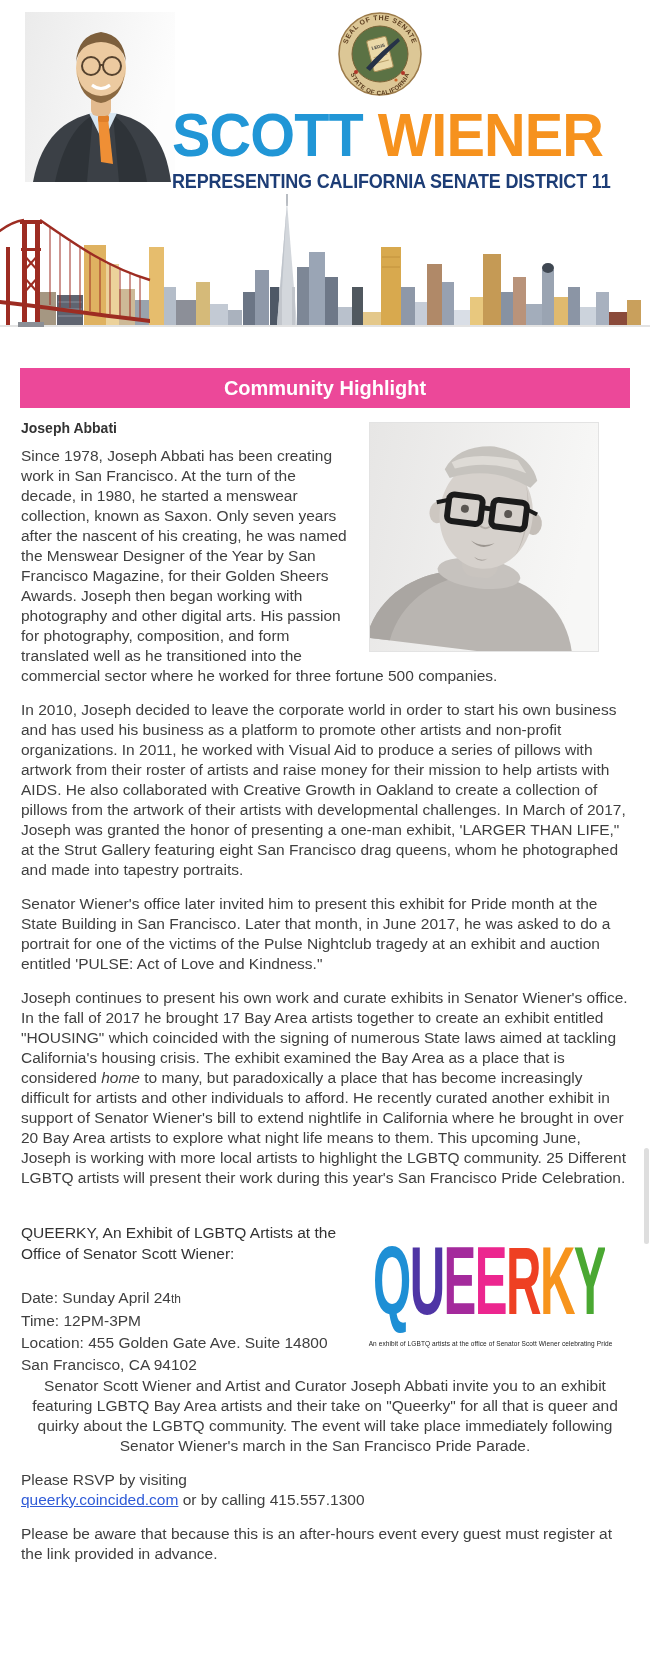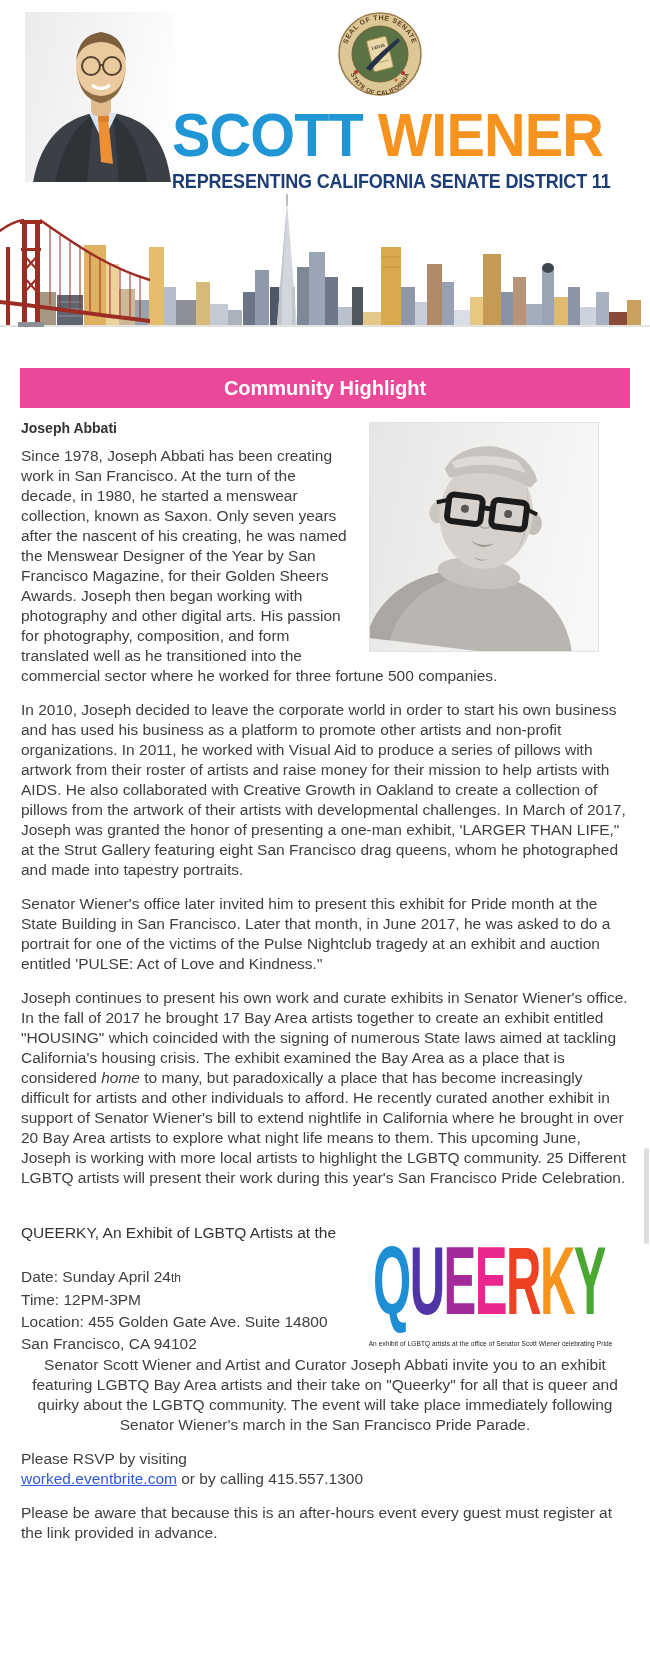--- a/index.html
+++ b/index.html
@@ -275,31 +275,32 @@
 
   <div class="event">
 
     <svg class="queerky-logo-svg" width="232" height="92" viewBox="0 0 232 92">
       <text x="0" y="72" textLength="232" lengthAdjust="spacingAndGlyphs" font-family="&quot;Liberation Sans&quot;,&quot;DejaVu Sans&quot;,sans-serif" font-weight="bold" font-size="96" letter-spacing="-3"><tspan fill="#1e8fd5">Q</tspan><tspan fill="#4f35a5">U</tspan><tspan fill="#a42a9c">E</tspan><tspan fill="#ec268f">E</tspan><tspan fill="#ee4023">R</tspan><tspan fill="#f7941d">K</tspan><tspan fill="#4aa832">Y</tspan></text>
     </svg>
     <div class="queerky-tagline">An exhibit of LGBTQ artists at the office of Senator Scott Wiener celebrating Pride</div>
 
     <div class="event-heading">
       <div>QUEERKY, An Exhibit of LGBTQ Artists at the</div>
+      <div>Office of Senator Scott Wiener:</div>
     </div>
 
     <div class="date-block">
       <div><span>Date: Sunday April 24</span><span class="ord">th</span></div>
       <div>Time: 12PM-3PM</div>
       <div>Location: 455 Golden Gate Ave. Suite 14800</div>
       <div>San Francisco, CA 94102</div>
     </div>
 
     <p class="invite">Senator Scott Wiener and Artist and Curator Joseph Abbati invite you to an exhibit featuring LGBTQ Bay Area artists and their take on "Queerky" for all that is queer and quirky about the LGBTQ community. The event will take place immediately following Senator Wiener's march in the San Francisco Pride Parade.</p>
 
     <p class="rsvp-intro">Please RSVP by visiting</p>
-    <p class="rsvp-line"><a class="link" href="#">worked.eventbrite.com</a><span> or by calling 415.557.1300</span></p>
+    <p class="rsvp-line"><a class="link" href="#">queerky.coincided.com</a><span> or by calling 415.557.1300</span></p>
 
     <p>Please be aware that because this is an after-hours event every guest must register at the link provided in advance.</p>
   </div>
 </div>
 
 <div class="scroll-thumb"></div>
 
 </body></html>

